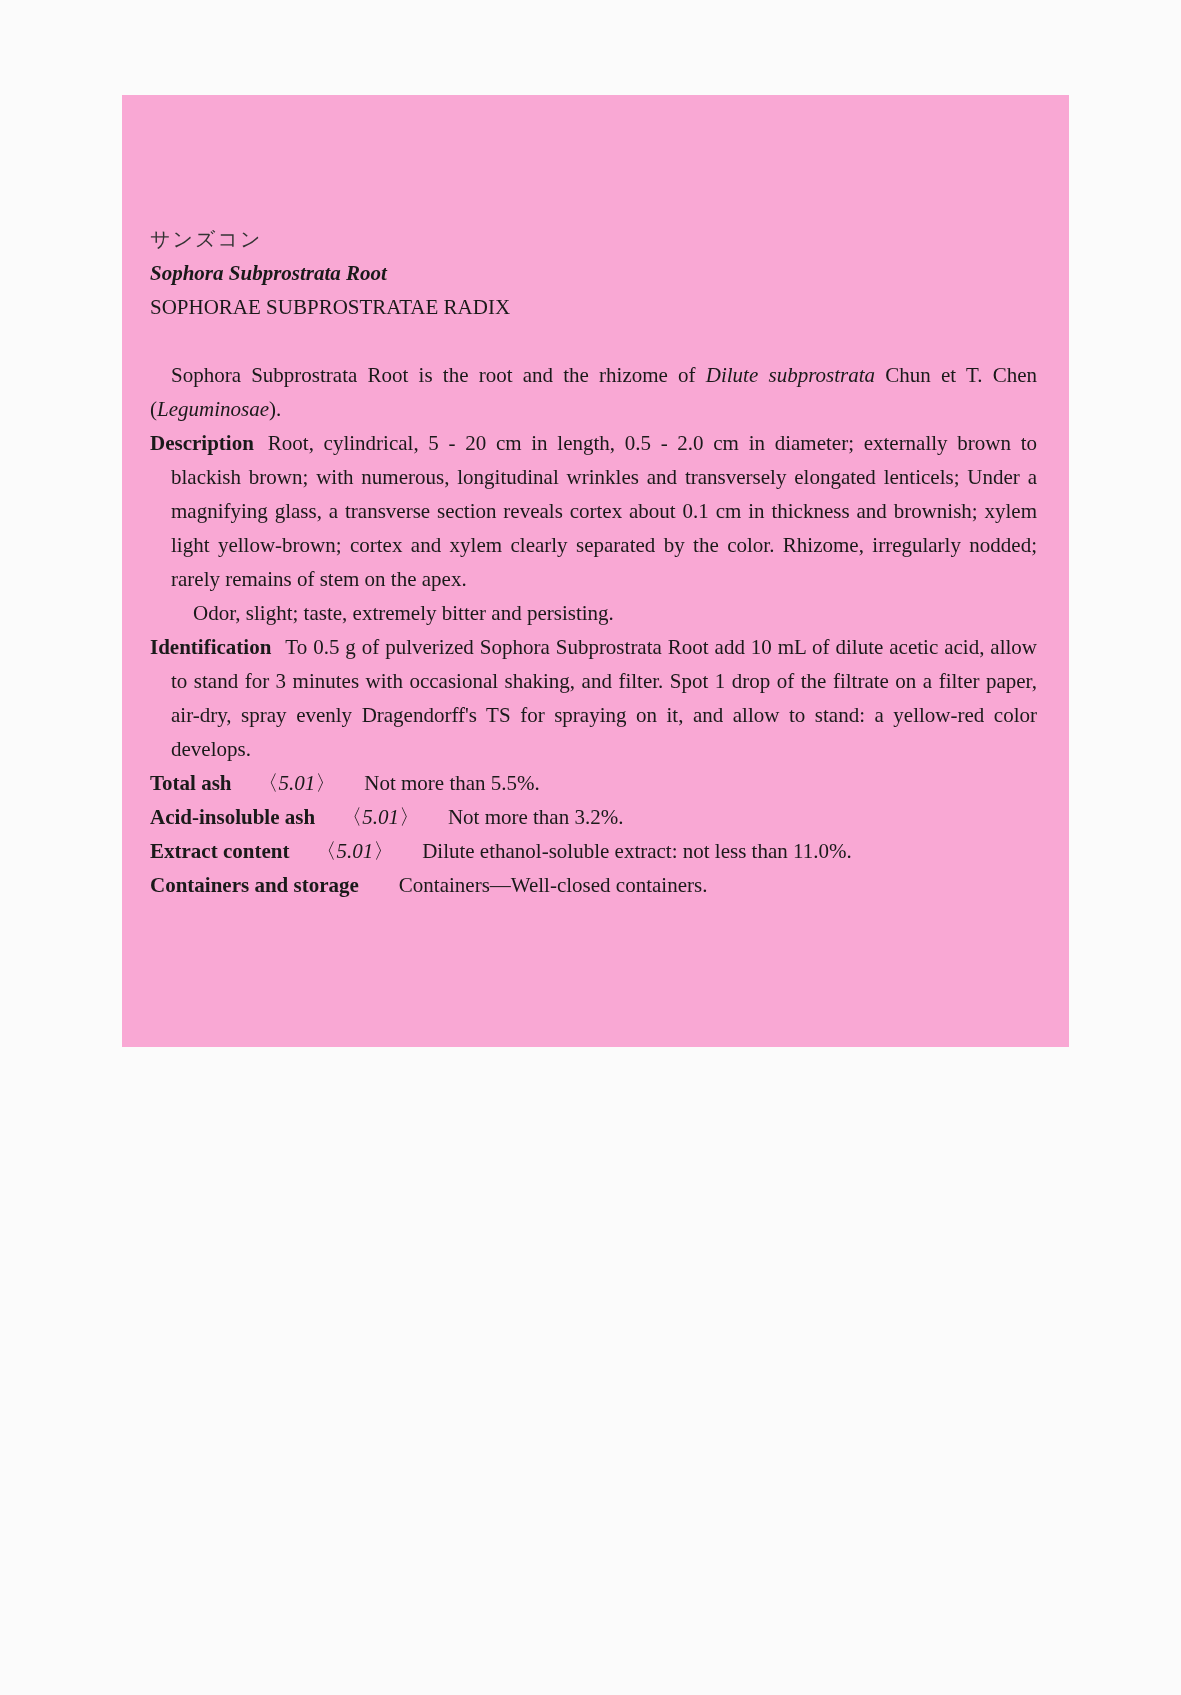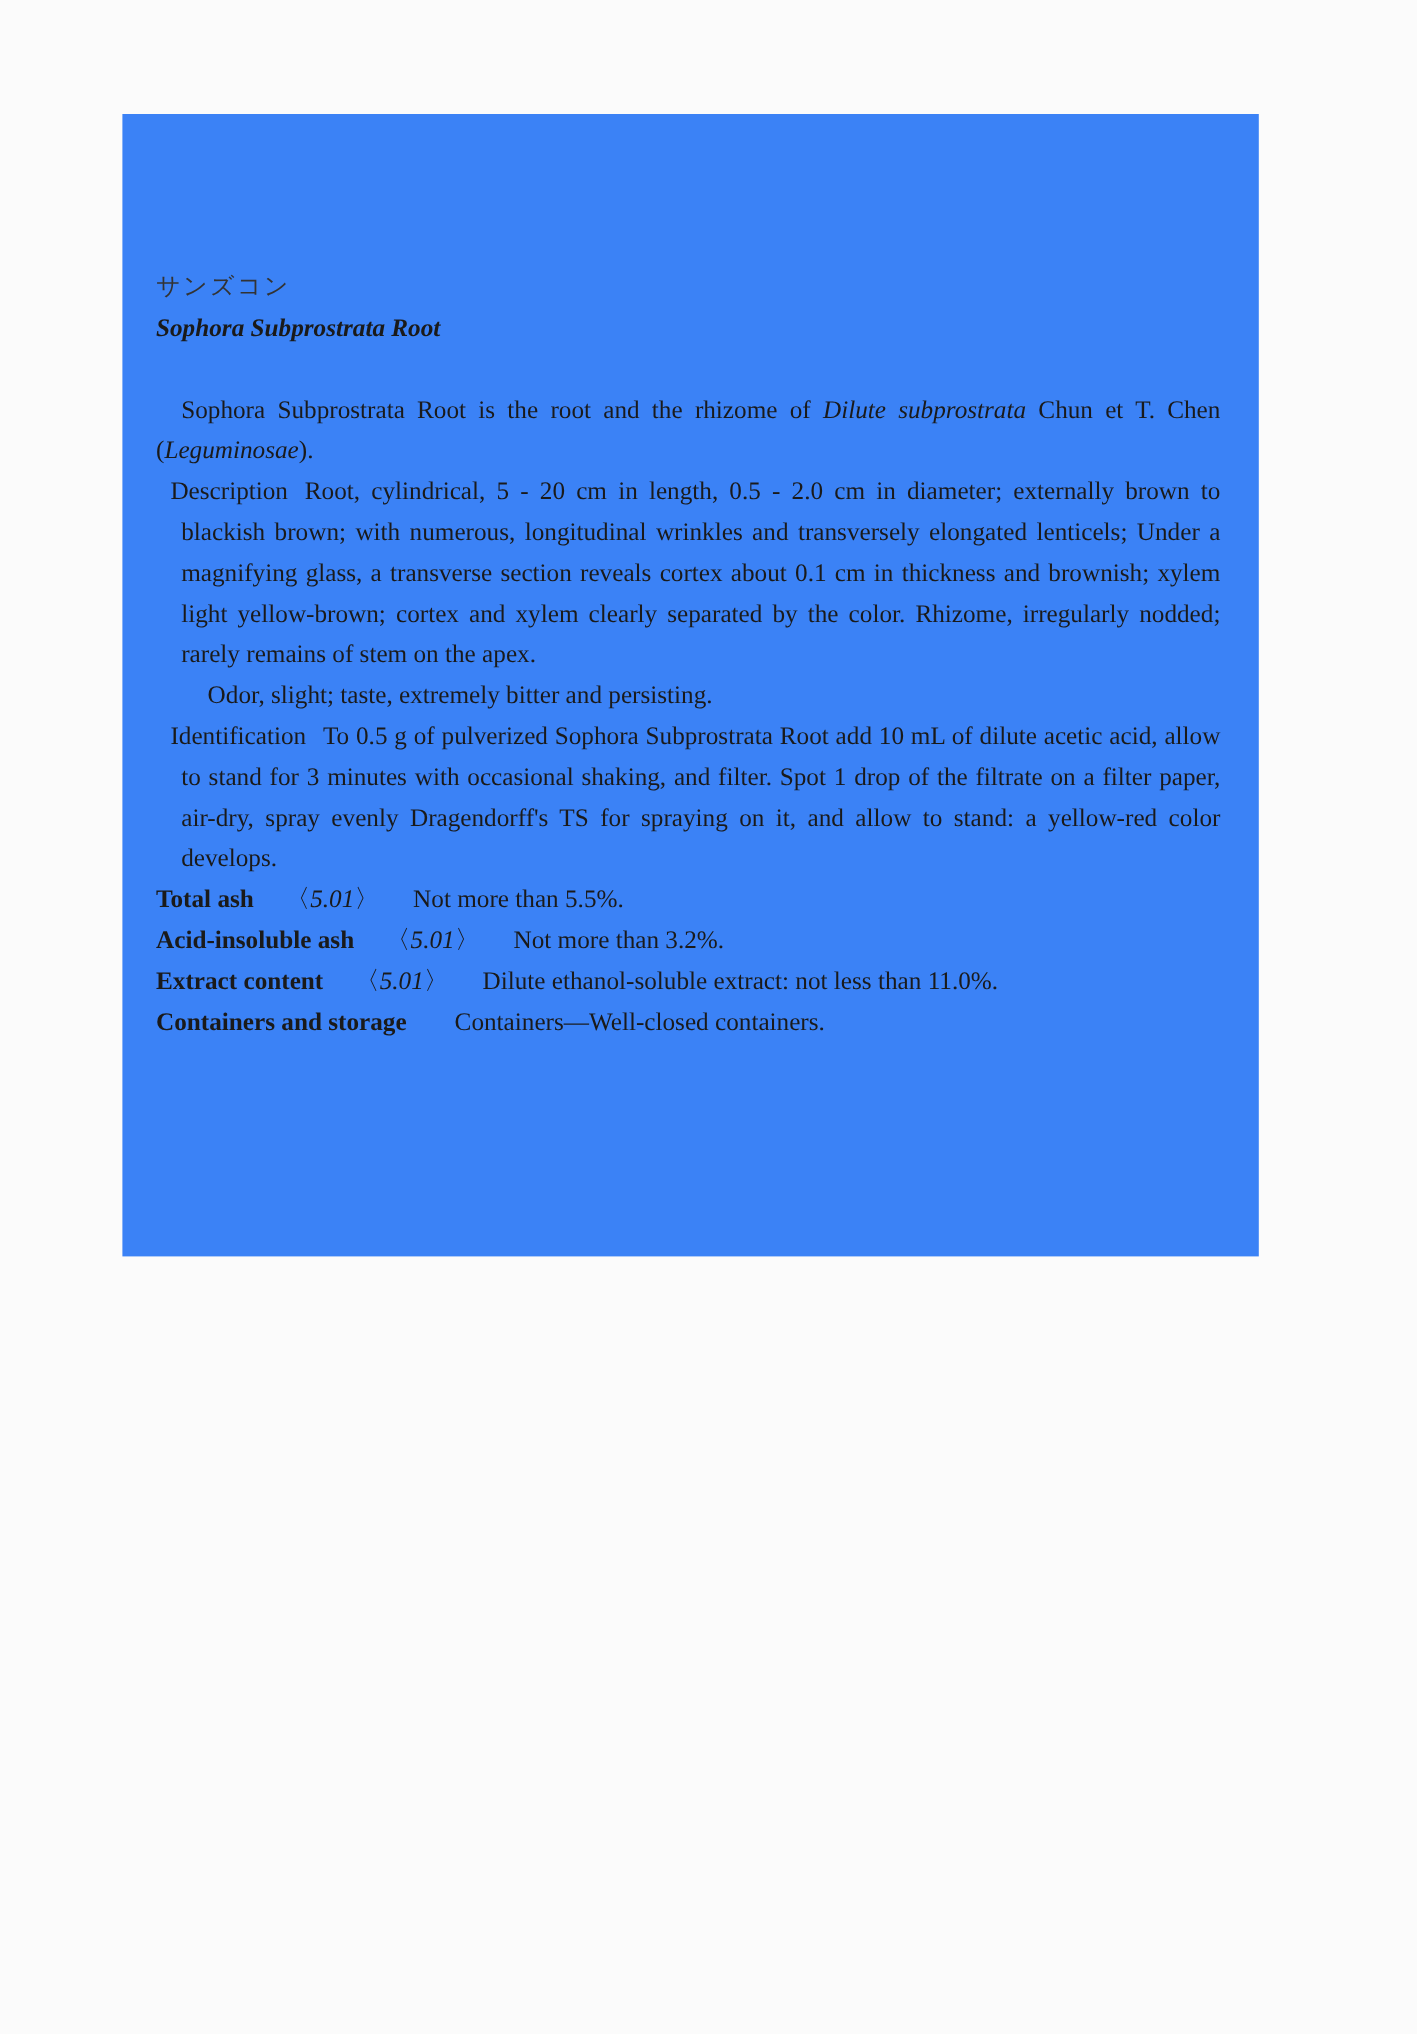--- a/index.html
+++ b/index.html
@@ -7,25 +7,25 @@
       width: 1181px;
       height: 1695px;
       background: #fbfbfb;
       position: relative;
       overflow: hidden;
       font-family: "DejaVu Serif", "Liberation Serif", serif;
       color: #1a1a1a;
     }
     .panel {
       position: absolute;
-      left: 102px;
+      left: 122px;
       top: 95px;
       width: 947px;
       height: 952px;
-      background: #3b82f6;
+      background: #f9a8d4;
     }
     .content {
       position: absolute;
       left: 28px;
       top: 127px;
       width: 887px;
       font-family: "Liberation Serif", "DejaVu Serif", serif;
       font-size: 21px;
       line-height: 34px;
     }
@@ -34,34 +34,35 @@
     .title-en { font-weight: bold; font-style: italic; }
     .title-la { }
     .spacer { height: 34px; }
     .para { text-indent: 21px; text-align: justify; }
     .section {
       padding-left: 21px;
       text-indent: -21px;
       text-align: justify;
       text-align-last: left;
     }
-    .section .head { font-weight: normal; margin-right: 14px; margin-left: 12px; }
+    .section .head { font-weight: bold; margin-right: 14px; }
     .sub { padding-left: 43px; }
     .ref { font-style: italic; margin: 0 28px 0 16px; }
     .ref .br { font-style: normal; }
     i { font-style: italic; }
   </style>
 </head>
 <body>
 
 <div class="panel">
   <div class="content">
 
     <div class="line jp">サンズコン</div>
     <div class="line title-en">Sophora Subprostrata Root</div>
+    <div class="line title-la">SOPHORAE SUBPROSTRATAE RADIX</div>
 
     <div class="spacer"></div>
 
     <div class="para"><span>Sophora Subprostrata Root is the root and the rhizome of </span><i>Dilute subprostrata</i><span> Chun et T. Chen (</span><i>Leguminosae</i><span>).</span></div>
 
     <div class="section">
       <span class="head">Description</span><span>Root, cylindrical, 5 - 20 cm in length, 0.5 - 2.0 cm in diameter; externally brown to blackish brown; with numerous, longitudinal wrinkles and transversely elongated lenticels; Under a magnifying glass, a transverse section reveals cortex about 0.1 cm in thickness and brownish; xylem light yellow-brown; cortex and xylem clearly separated by the color. Rhizome, irregularly nodded; rarely remains of stem on the apex.</span>
     </div>
     <div class="sub">Odor, slight; taste, extremely bitter and persisting.</div>
 

